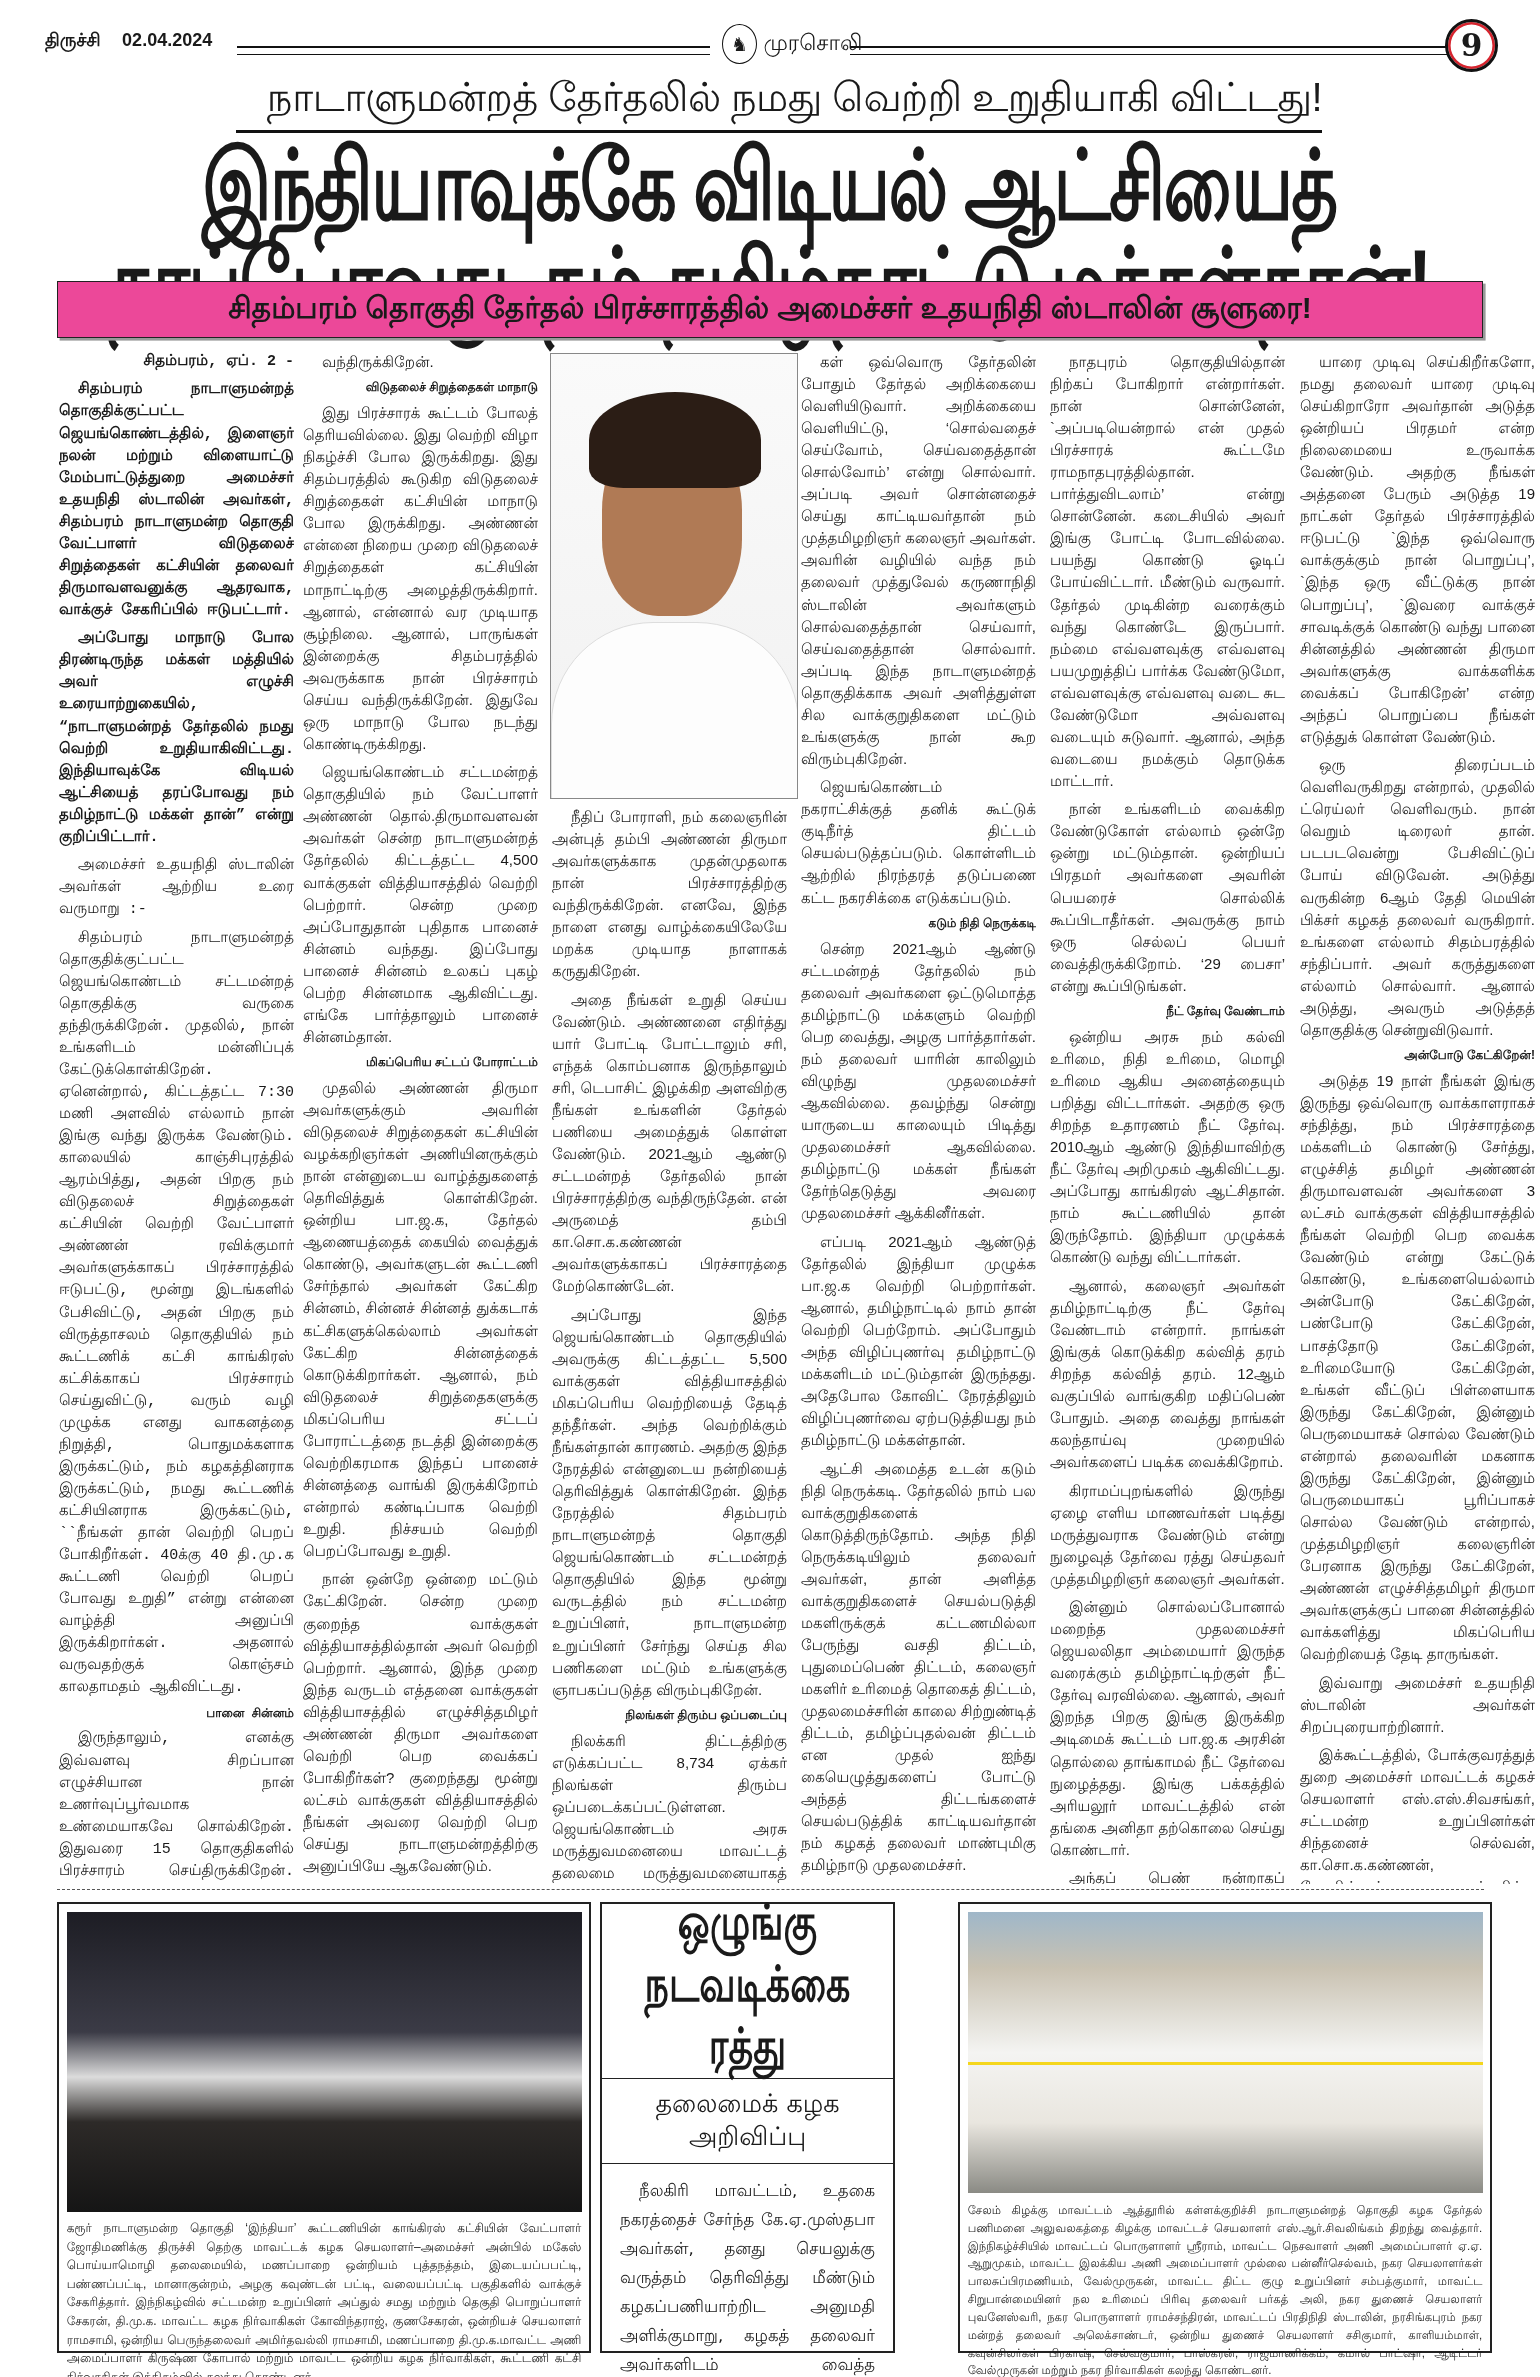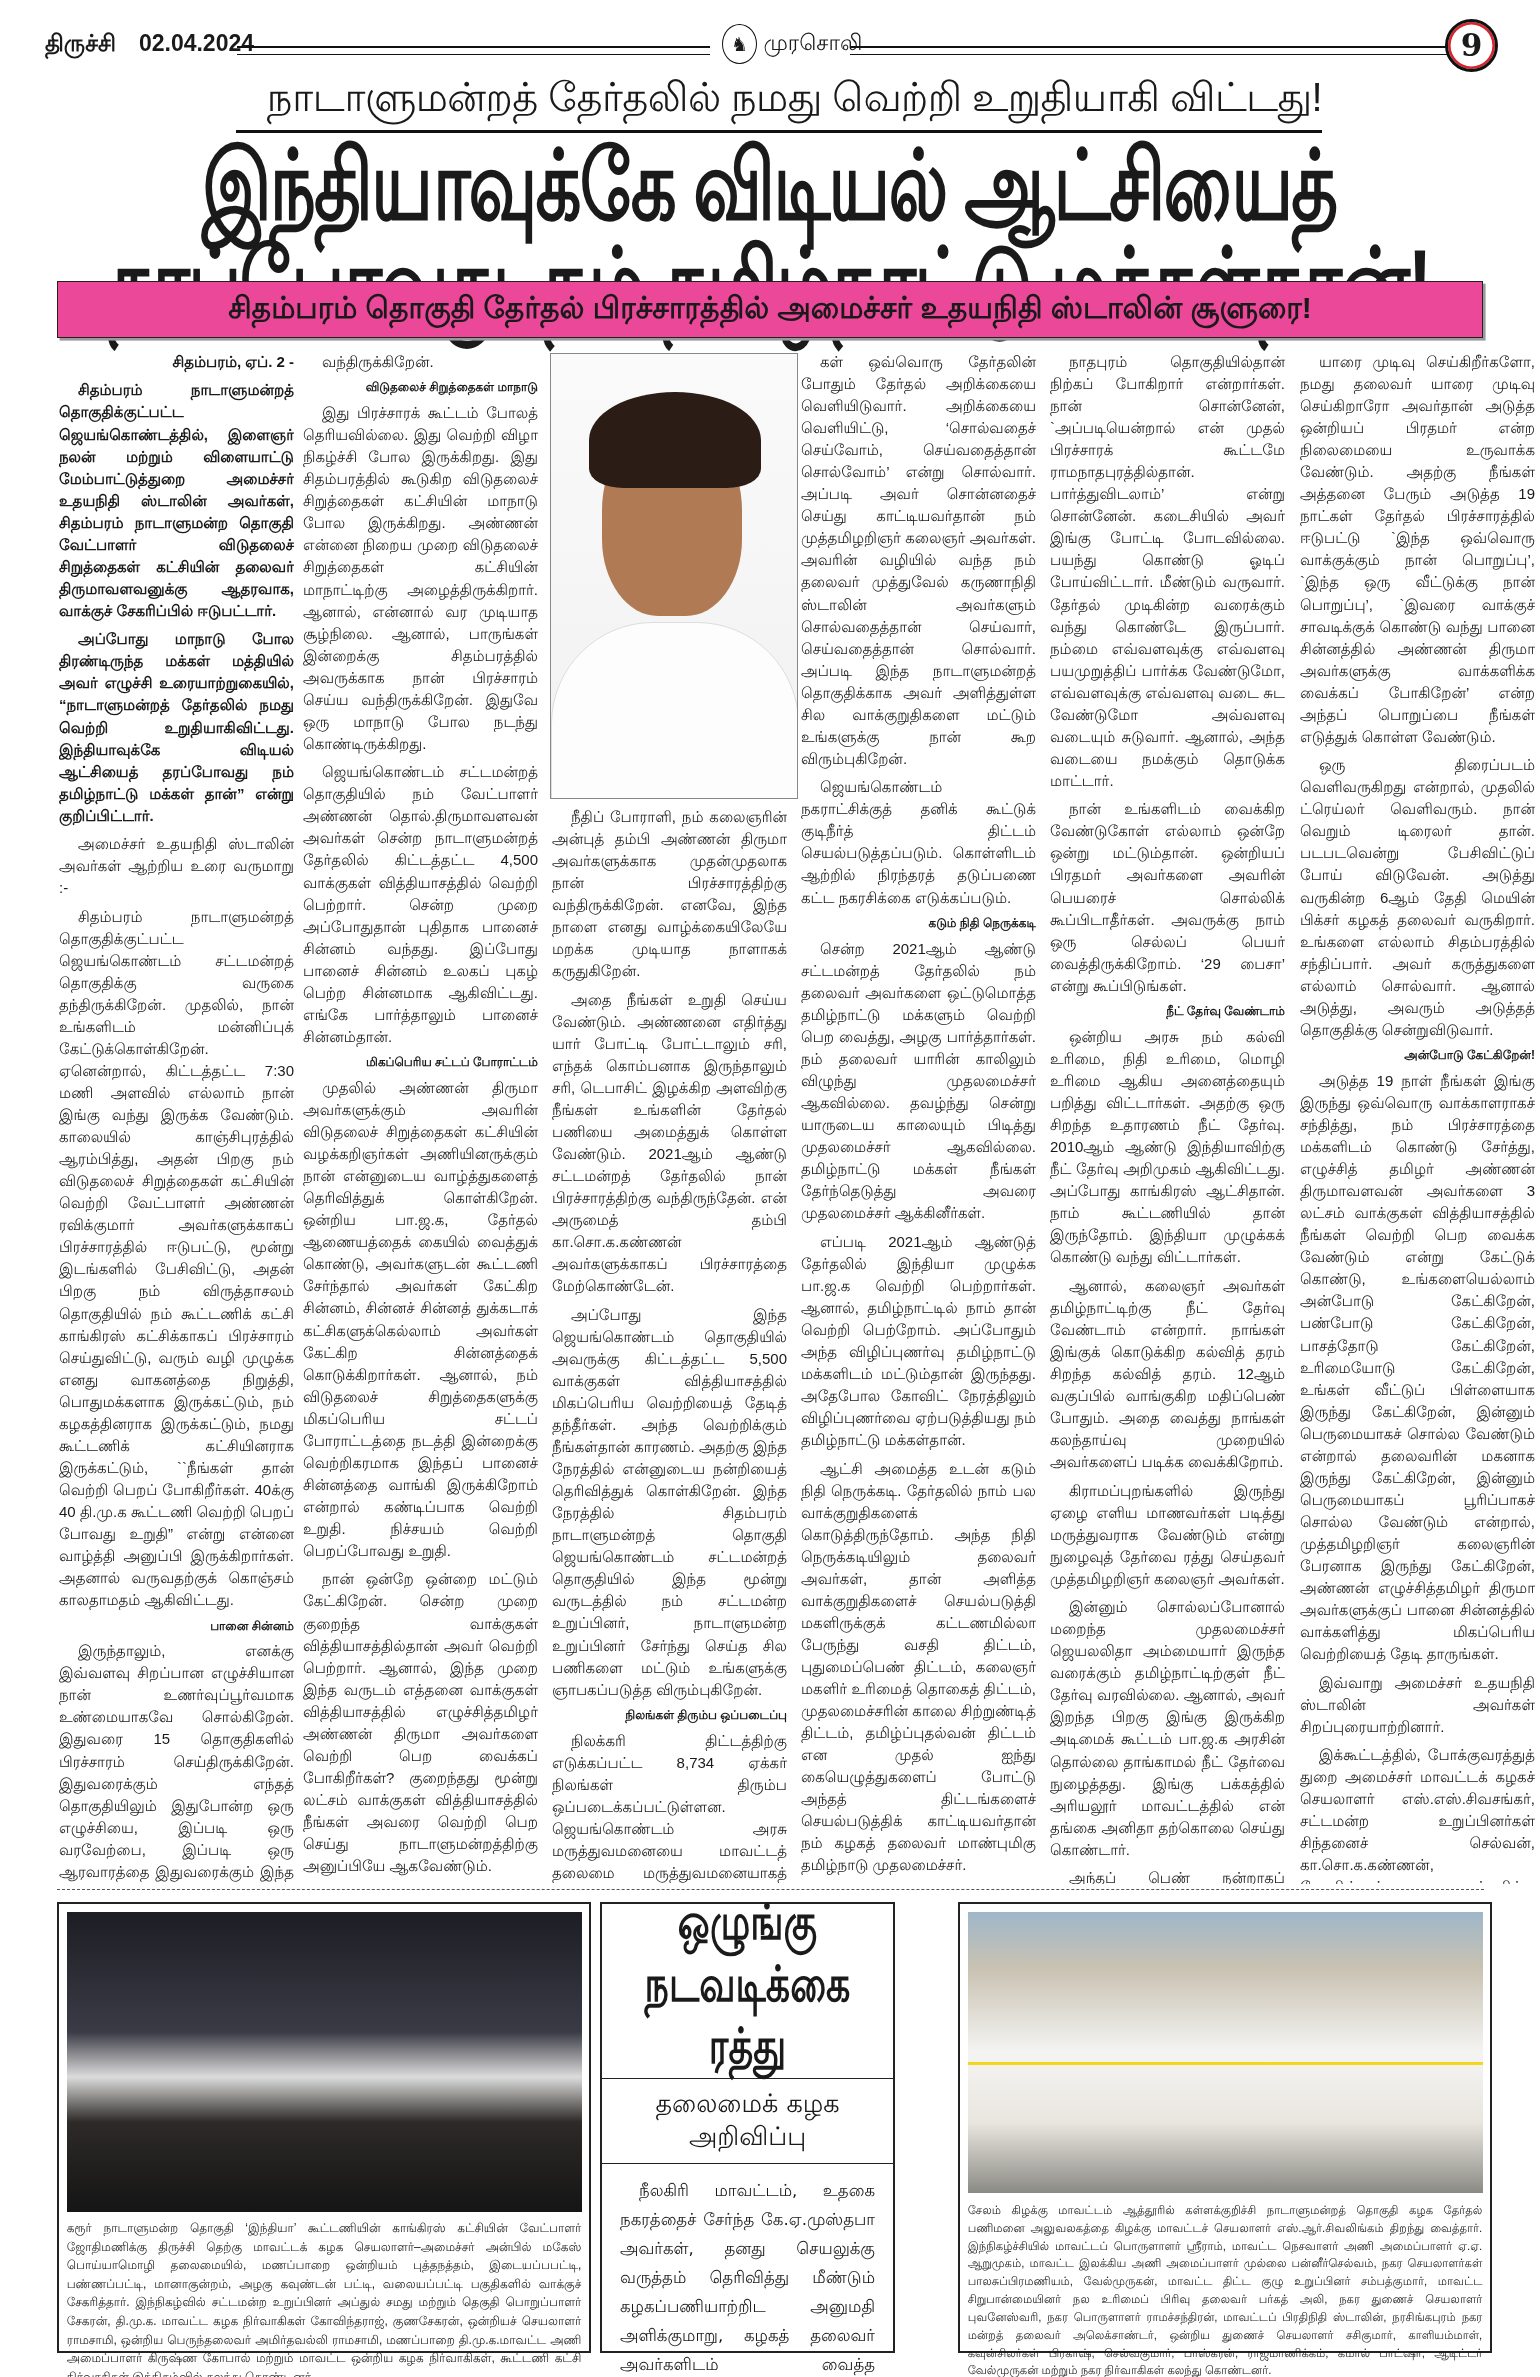--- a/index.html
+++ b/index.html
@@ -1,20 +1,20 @@
 <!DOCTYPE html>
 <html style="font-size:10.2px"><head>
 <meta charset="utf-8">
 <style>
   html,body{margin:0;padding:0;background:#fff;}
   body{width:1541px;height:2377px;position:relative;overflow:hidden;font-family:"DejaVu Sans",sans-serif;color:#1a1a1a;}
   .abs{position:absolute;}
   
   #masthead{left:45px;top:24px;width:1453px;height:45px;}
-  .mh-left{position:absolute;left:0;top:6.4px;font-size:23px;font-family:"Liberation Sans",sans-serif;font-weight:bold;}
+  .mh-left{position:absolute;left:0;top:6.4px;font-size:18px;font-family:"Liberation Sans",sans-serif;font-weight:bold;}
   .mh-left span{margin-right:16.6px;}
   .mh-rule{position:absolute;top:22px;height:6.4px;border-top:2.6px solid #111;border-bottom:1.9px solid #111;}
   .mh-logo{position:absolute;left:677px;top:0;display:flex;align-items:center;gap:6.4px;font-size:22px;}
   .mh-logo .bull{width:33px;height:38px;border:1.9px solid #111;border-radius:50%;display:flex;align-items:center;justify-content:center;font-size:19px;}
   .page-num{position:absolute;right:0;top:-5.1px;width:47px;height:47px;border-radius:50%;border:3.2px solid #111;box-shadow:inset 0 0 0 2.6px #d6252f;display:flex;align-items:center;justify-content:center;font-size:31px;font-weight:bold;font-family:"DejaVu Serif",serif;background:#fff;}
   
   #kicker{left:236px;top:75px;width:1086px;text-align:right;font-size:40px;font-family:"Liberation Sans",sans-serif;border-bottom:3.8px solid #111;padding-bottom:3.8px;letter-spacing:-0.6px;}
   #headline{left:38px;top:137px;width:1462px;text-align:center;font-size:72px;font-weight:900;font-family:"Liberation Sans",sans-serif;letter-spacing:-1.9px;transform:scaleY(1.35);transform-origin:top center;line-height:1.0;}
   #banner{left:57px;top:281px;width:1424px;height:55px;background:#ec4899;border:1.9px solid #222;box-shadow:2.6px 2.6px 0 #999;display:flex;align-items:center;justify-content:center;font-size:30px;font-weight:bold;font-family:Liberation Sans, sans-serif;}
   
@@ -54,21 +54,21 @@
     <span>முரசொலி</span>
   </div>
   <div class="mh-rule" style="left:805px;width:600px;"></div>
   <div class="page-num">9</div>
 </div>
 
 <div id="kicker" class="abs">நாடாளுமன்றத் தேர்தலில் நமது வெற்றி உறுதியாகி விட்டது!</div>
 <div id="headline" class="abs">இந்தியாவுக்கே விடியல் ஆட்சியைத் தரப்போவது, நம் தமிழ்நாட்டு மக்கள்தான்!</div>
 <div id="banner" class="abs">சிதம்பரம் தொகுதி தேர்தல் பிரச்சாரத்தில் அமைச்சர் உதயநிதி ஸ்டாலின் சூளுரை!</div>
 
-<div class="col" id="col1" style="height: 1533px; overflow: hidden;">
+<div class="col" id="col1" style="height: 1533px; overflow: hidden; font-family: Liberation Mono, monospace;">
     <p class="dateline">சிதம்பரம், ஏப். 2 -</p>
     <p style="font-weight: bold;">சிதம்பரம் நாடாளுமன்றத் தொகுதிக்குட்பட்ட ஜெயங்கொண்டத்தில், இளைஞர் நலன் மற்றும் விளையாட்டு மேம்பாட்டுத்துறை அமைச்சர் உதயநிதி ஸ்டாலின் அவர்கள், சிதம்பரம் நாடாளுமன்ற தொகுதி வேட்பாளர் விடுதலைச் சிறுத்தைகள் கட்சியின் தலைவர் திருமாவளவனுக்கு ஆதரவாக, வாக்குச் சேகரிப்பில் ஈடுபட்டார்.</p>
     <p style="font-weight: bold;">அப்போது மாநாடு போல திரண்டிருந்த மக்கள் மத்தியில் அவர் எழுச்சி உரையாற்றுகையில், “நாடாளுமன்றத் தேர்தலில் நமது வெற்றி உறுதியாகிவிட்டது. இந்தியாவுக்கே விடியல் ஆட்சியைத் தரப்போவது நம் தமிழ்நாட்டு மக்கள் தான்” என்று குறிப்பிட்டார்.</p>
     <p>அமைச்சர் உதயநிதி ஸ்டாலின் அவர்கள் ஆற்றிய உரை வருமாறு :-</p>
     <p>சிதம்பரம் நாடாளுமன்றத் தொகுதிக்குட்பட்ட ஜெயங்கொண்டம் சட்டமன்றத் தொகுதிக்கு வருகை தந்திருக்கிறேன். முதலில், நான் உங்களிடம் மன்னிப்புக் கேட்டுக்கொள்கிறேன். ஏனென்றால், கிட்டத்தட்ட 7:30 மணி அளவில் எல்லாம் நான் இங்கு வந்து இருக்க வேண்டும். காலையில் காஞ்சிபுரத்தில் ஆரம்பித்து, அதன் பிறகு நம் விடுதலைச் சிறுத்தைகள் கட்சியின் வெற்றி வேட்பாளர் அண்ணன் ரவிக்குமார் அவர்களுக்காகப் பிரச்சாரத்தில் ஈடுபட்டு, மூன்று இடங்களில் பேசிவிட்டு, அதன் பிறகு நம் விருத்தாசலம் தொகுதியில் நம் கூட்டணிக் கட்சி காங்கிரஸ் கட்சிக்காகப் பிரச்சாரம் செய்துவிட்டு, வரும் வழி முழுக்க எனது வாகனத்தை நிறுத்தி, பொதுமக்களாக இருக்கட்டும், நம் கழகத்தினராக இருக்கட்டும், நமது கூட்டணிக் கட்சியினராக இருக்கட்டும், ``நீங்கள் தான் வெற்றி பெறப் போகிறீர்கள். 40க்கு 40 தி.மு.க கூட்டணி வெற்றி பெறப் போவது உறுதி” என்று என்னை வாழ்த்தி அனுப்பி இருக்கிறார்கள். அதனால் வருவதற்குக் கொஞ்சம் காலதாமதம் ஆகிவிட்டது.</p>
     <h4>பானை சின்னம்</h4>
     <p>இருந்தாலும், எனக்கு இவ்வளவு சிறப்பான எழுச்சியான நான் உணர்வுப்பூர்வமாக உண்மையாகவே சொல்கிறேன். இதுவரை 15 தொகுதிகளில் பிரச்சாரம் செய்திருக்கிறேன். இதுவரைக்கும் எந்தத் தொகுதியிலும் இதுபோன்ற ஒரு எழுச்சியை, இப்படி ஒரு வரவேற்பை, இப்படி ஒரு ஆரவாரத்தை இதுவரைக்கும் இந்த எட்டு நாளில் நான் பார்த்ததே இல்லை. இதிலிருந்தே தெரிகிறது, நீங்கள் அத்தனை பேரும் முடிவெடுத்து விட்டீர்கள், நமது எழுச்சித்தமிழர் அண்ணன் திருமா அவர்களுக்கு வெற்றிச் சின்னம் பானை சின்னத்தில் வாக்களித்து மிகப்பெரிய வாக்கு வித்தியாசத்தில் வெற்றி பெறச் செய்து விடுவீர்கள் என்று தெரிகிறது. முதலில் இந்த வரவேற்பை அளித்த உங்கள் அத்தனை பேருக்கும் என்னுடைய நன்றி.</p>
   </div>
 <div class="col" id="col2" style="height: 1533px; overflow: hidden;">
     <p>வந்திருக்கிறேன்.</p>

